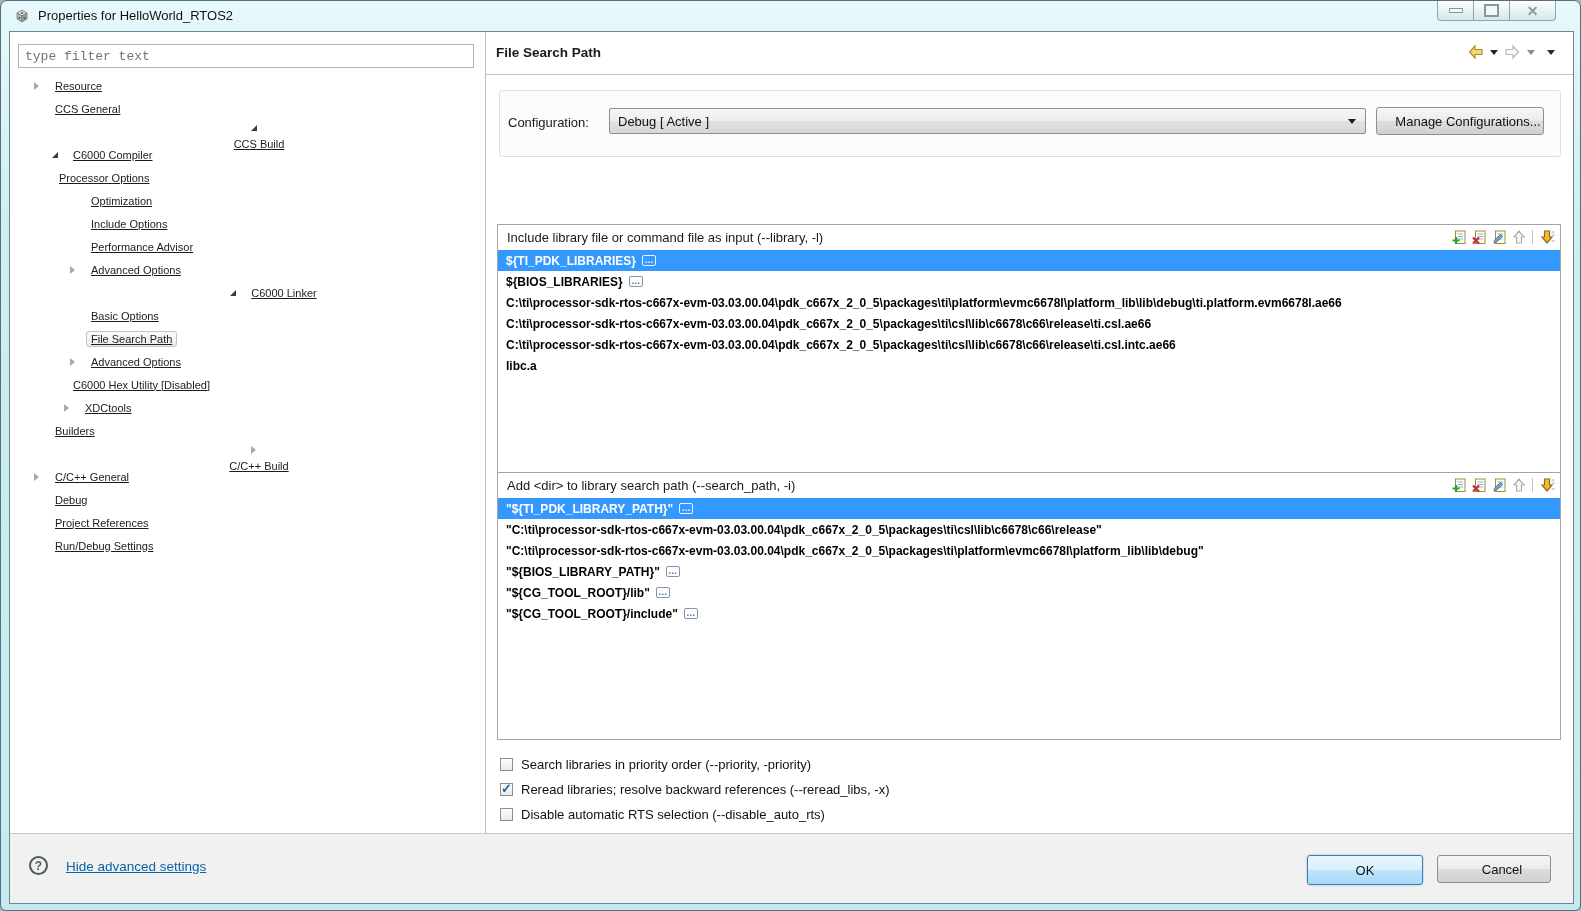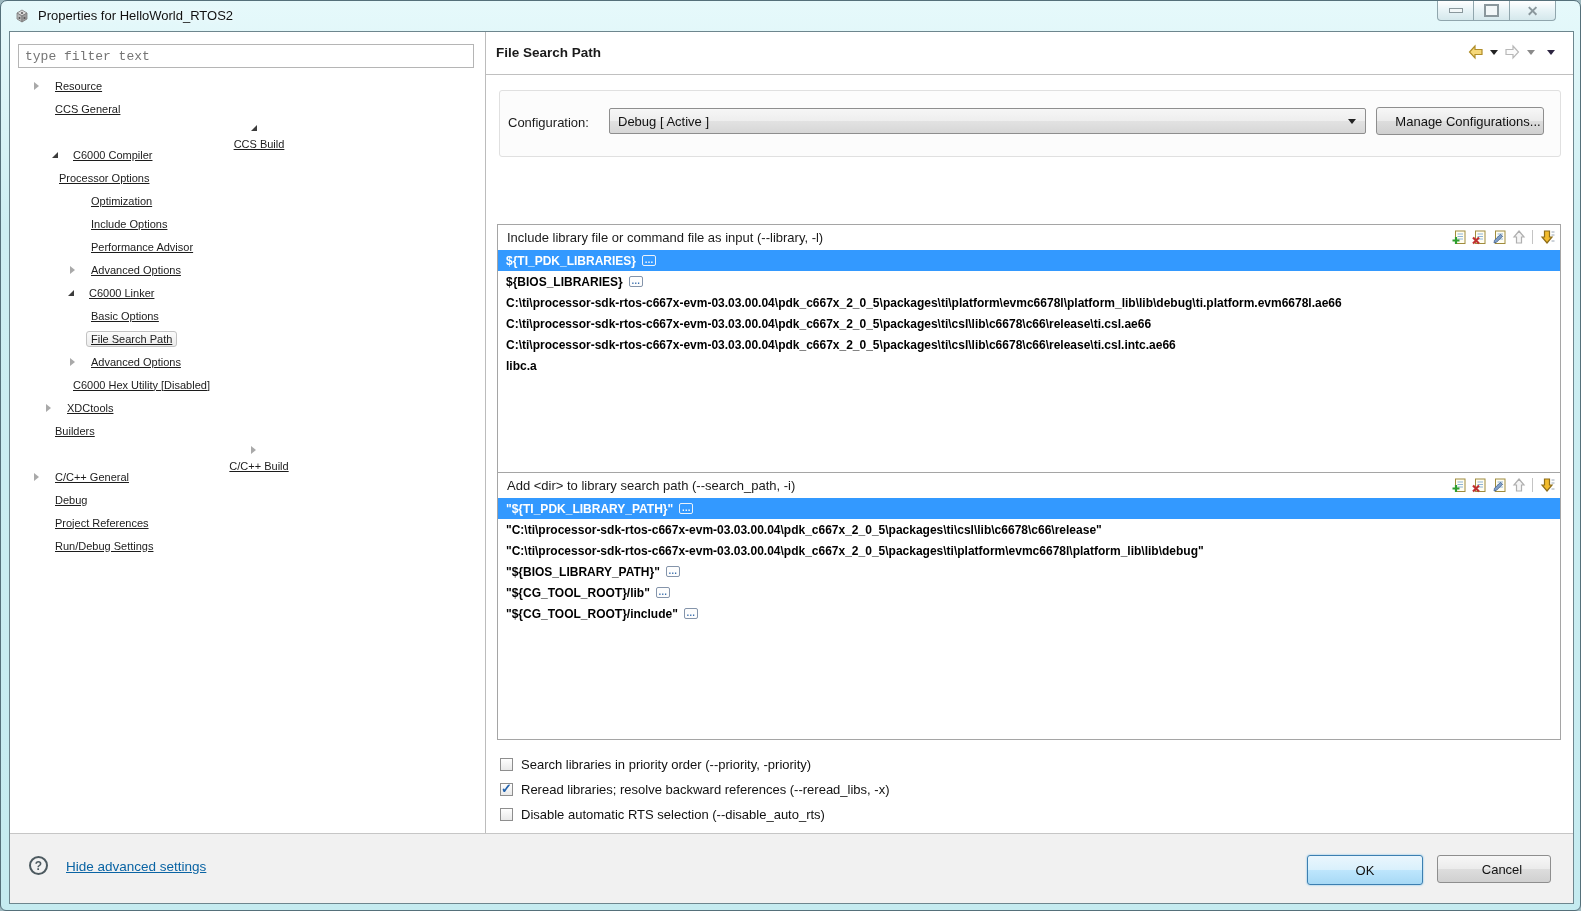--- a/index.html
+++ b/index.html
@@ -155,21 +155,21 @@
           <div class="tree-row" style="padding-left: 60px;">
             <span class="arrow-slot"></span>
             <span class="tree-label">Performance Advisor</span>
           </div>
           <div class="tree-row" style="padding-left: 60px;">
             <span class="arrow-slot">
               <span class="tw-collapsed"></span>
             </span>
             <span class="tree-label">Advanced Options</span>
           </div>
-          <div class="tree-row" style="padding-left: 58px;">
+          <div class="tree-row" style="padding-left: 58px; justify-content: center;">
             <span class="arrow-slot">
               <span class="tw-expanded"></span>
             </span>
             <span class="tree-label">C6000 Linker</span>
           </div>
           <div class="tree-row" style="padding-left: 60px;">
             <span class="arrow-slot"></span>
             <span class="tree-label">Basic Options</span>
           </div>
           <div class="tree-row" style="padding-left: 60px;">
@@ -179,21 +179,21 @@
           <div class="tree-row" style="padding-left: 60px;">
             <span class="arrow-slot">
               <span class="tw-collapsed"></span>
             </span>
             <span class="tree-label">Advanced Options</span>
           </div>
           <div class="tree-row" style="padding-left: 42px;">
             <span class="arrow-slot"></span>
             <span class="tree-label">C6000 Hex Utility  [Disabled]</span>
           </div>
-          <div class="tree-row" style="padding-left: 36px;">
+          <div class="tree-row" style="padding-left: 54px;">
             <span class="arrow-slot">
               <span class="tw-collapsed"></span>
             </span>
             <span class="tree-label">XDCtools</span>
           </div>
           <div class="tree-row" style="padding-left: 24px;">
             <span class="arrow-slot"></span>
             <span class="tree-label">Builders</span>
           </div>
           <div class="tree-row" style="padding-left: 24px; flex-direction: column;">

